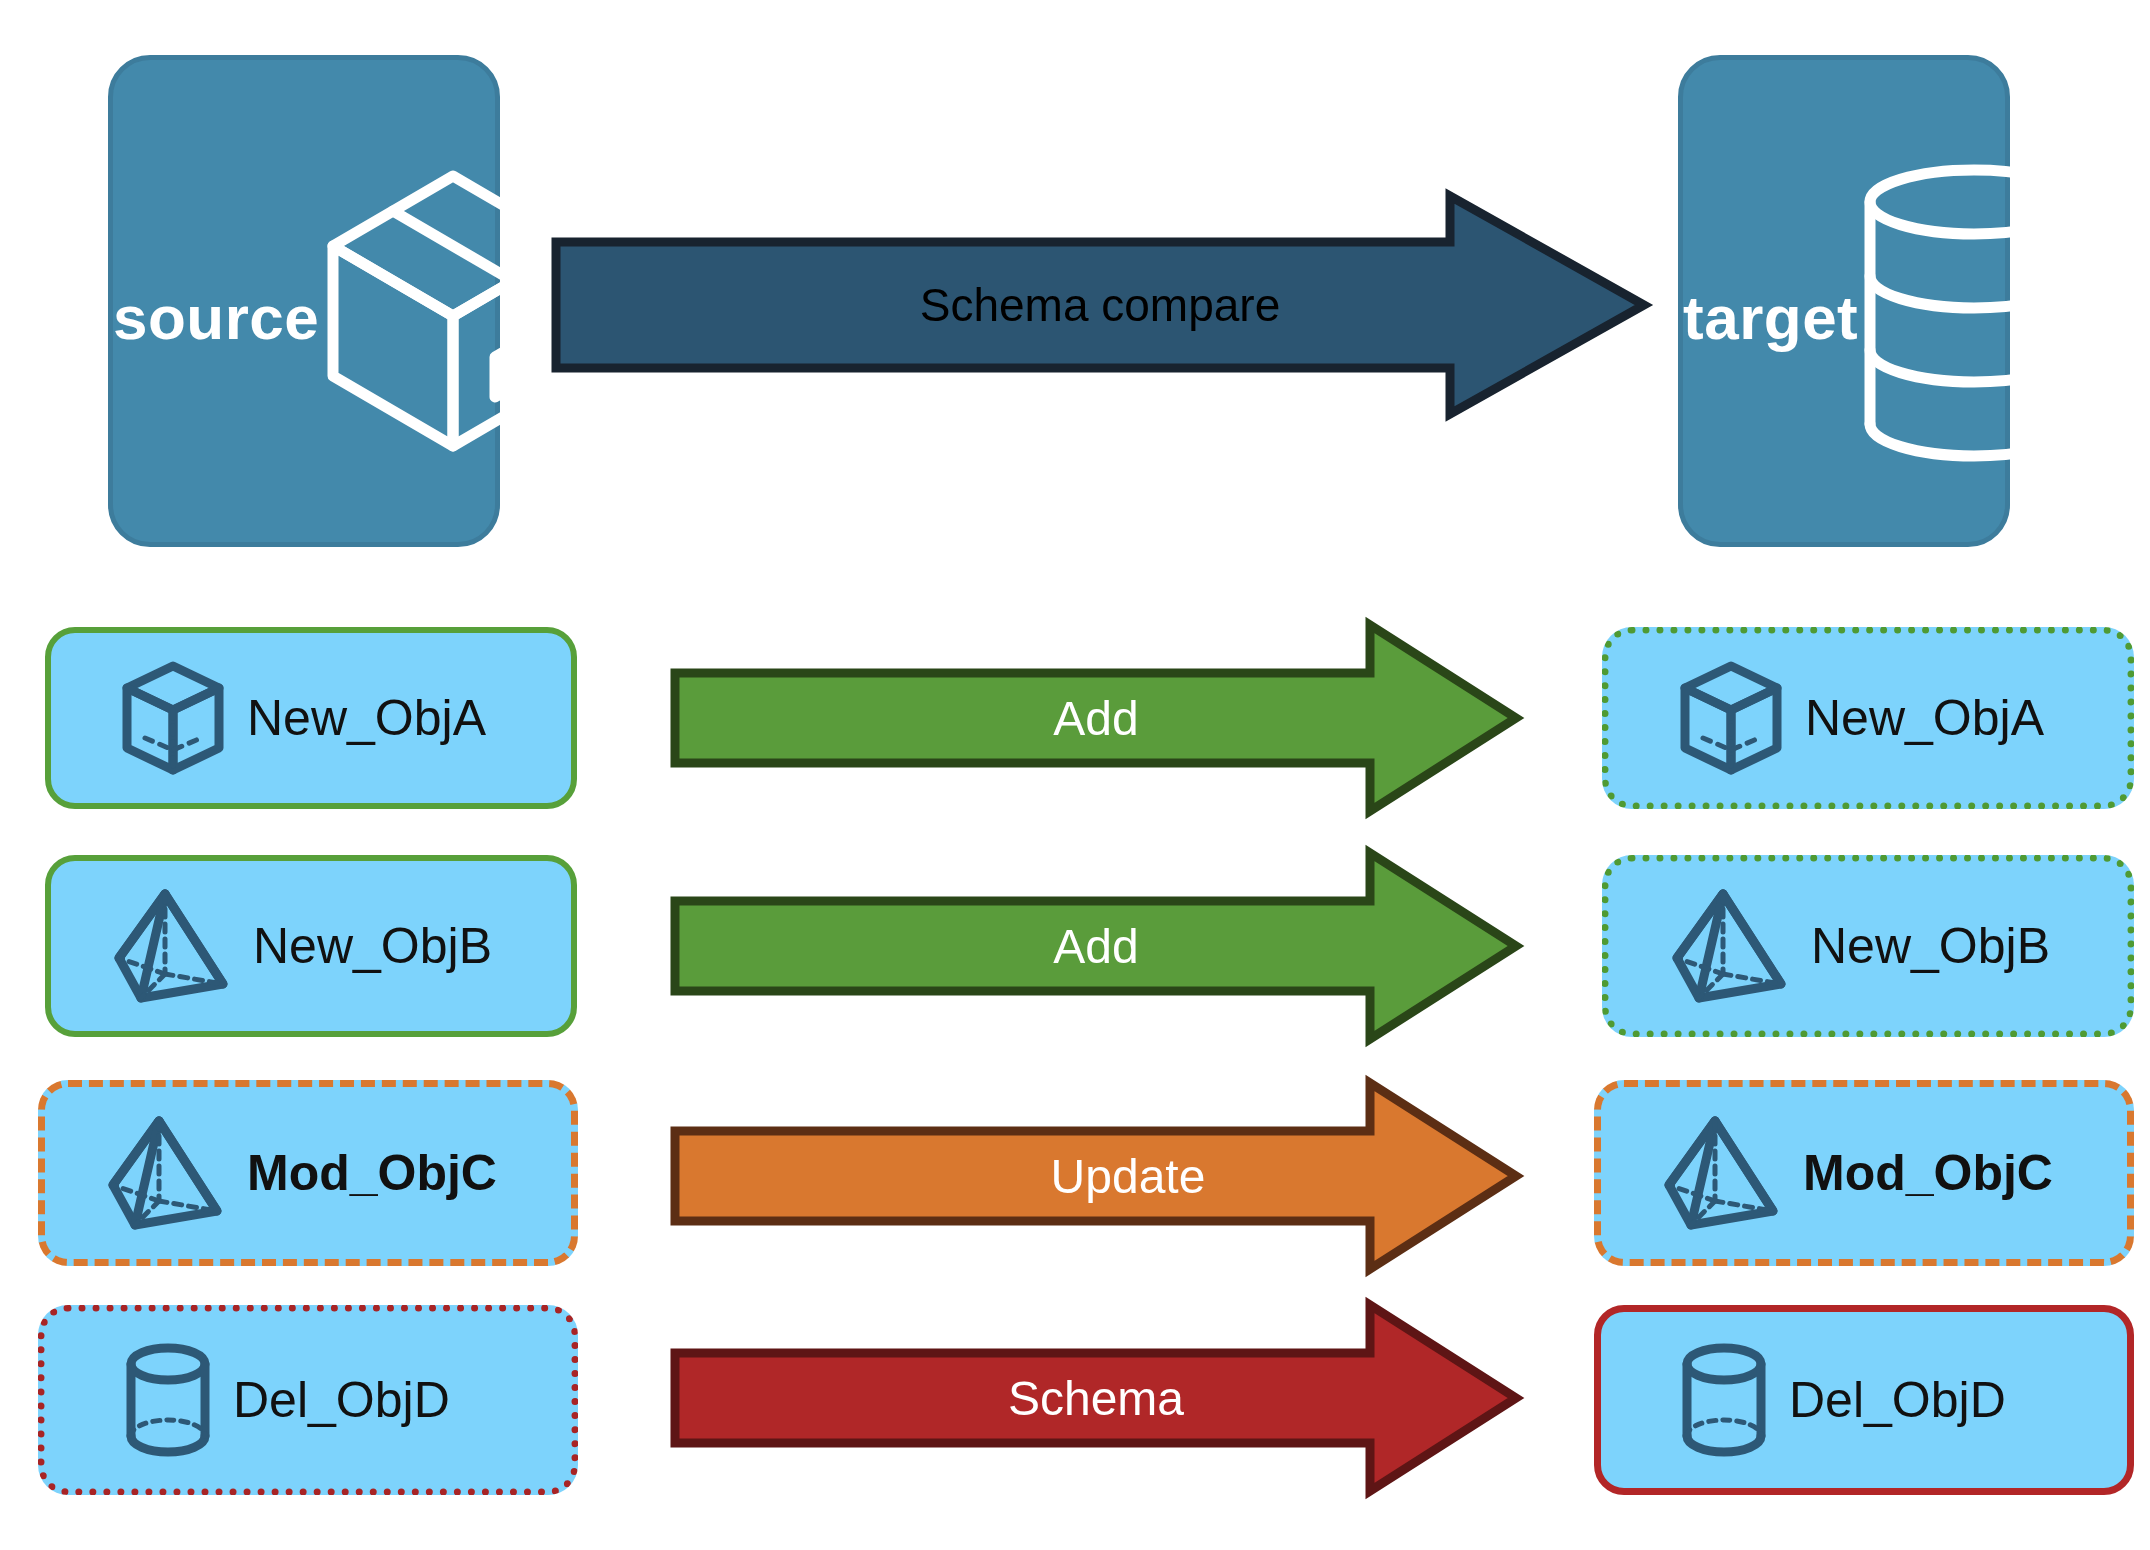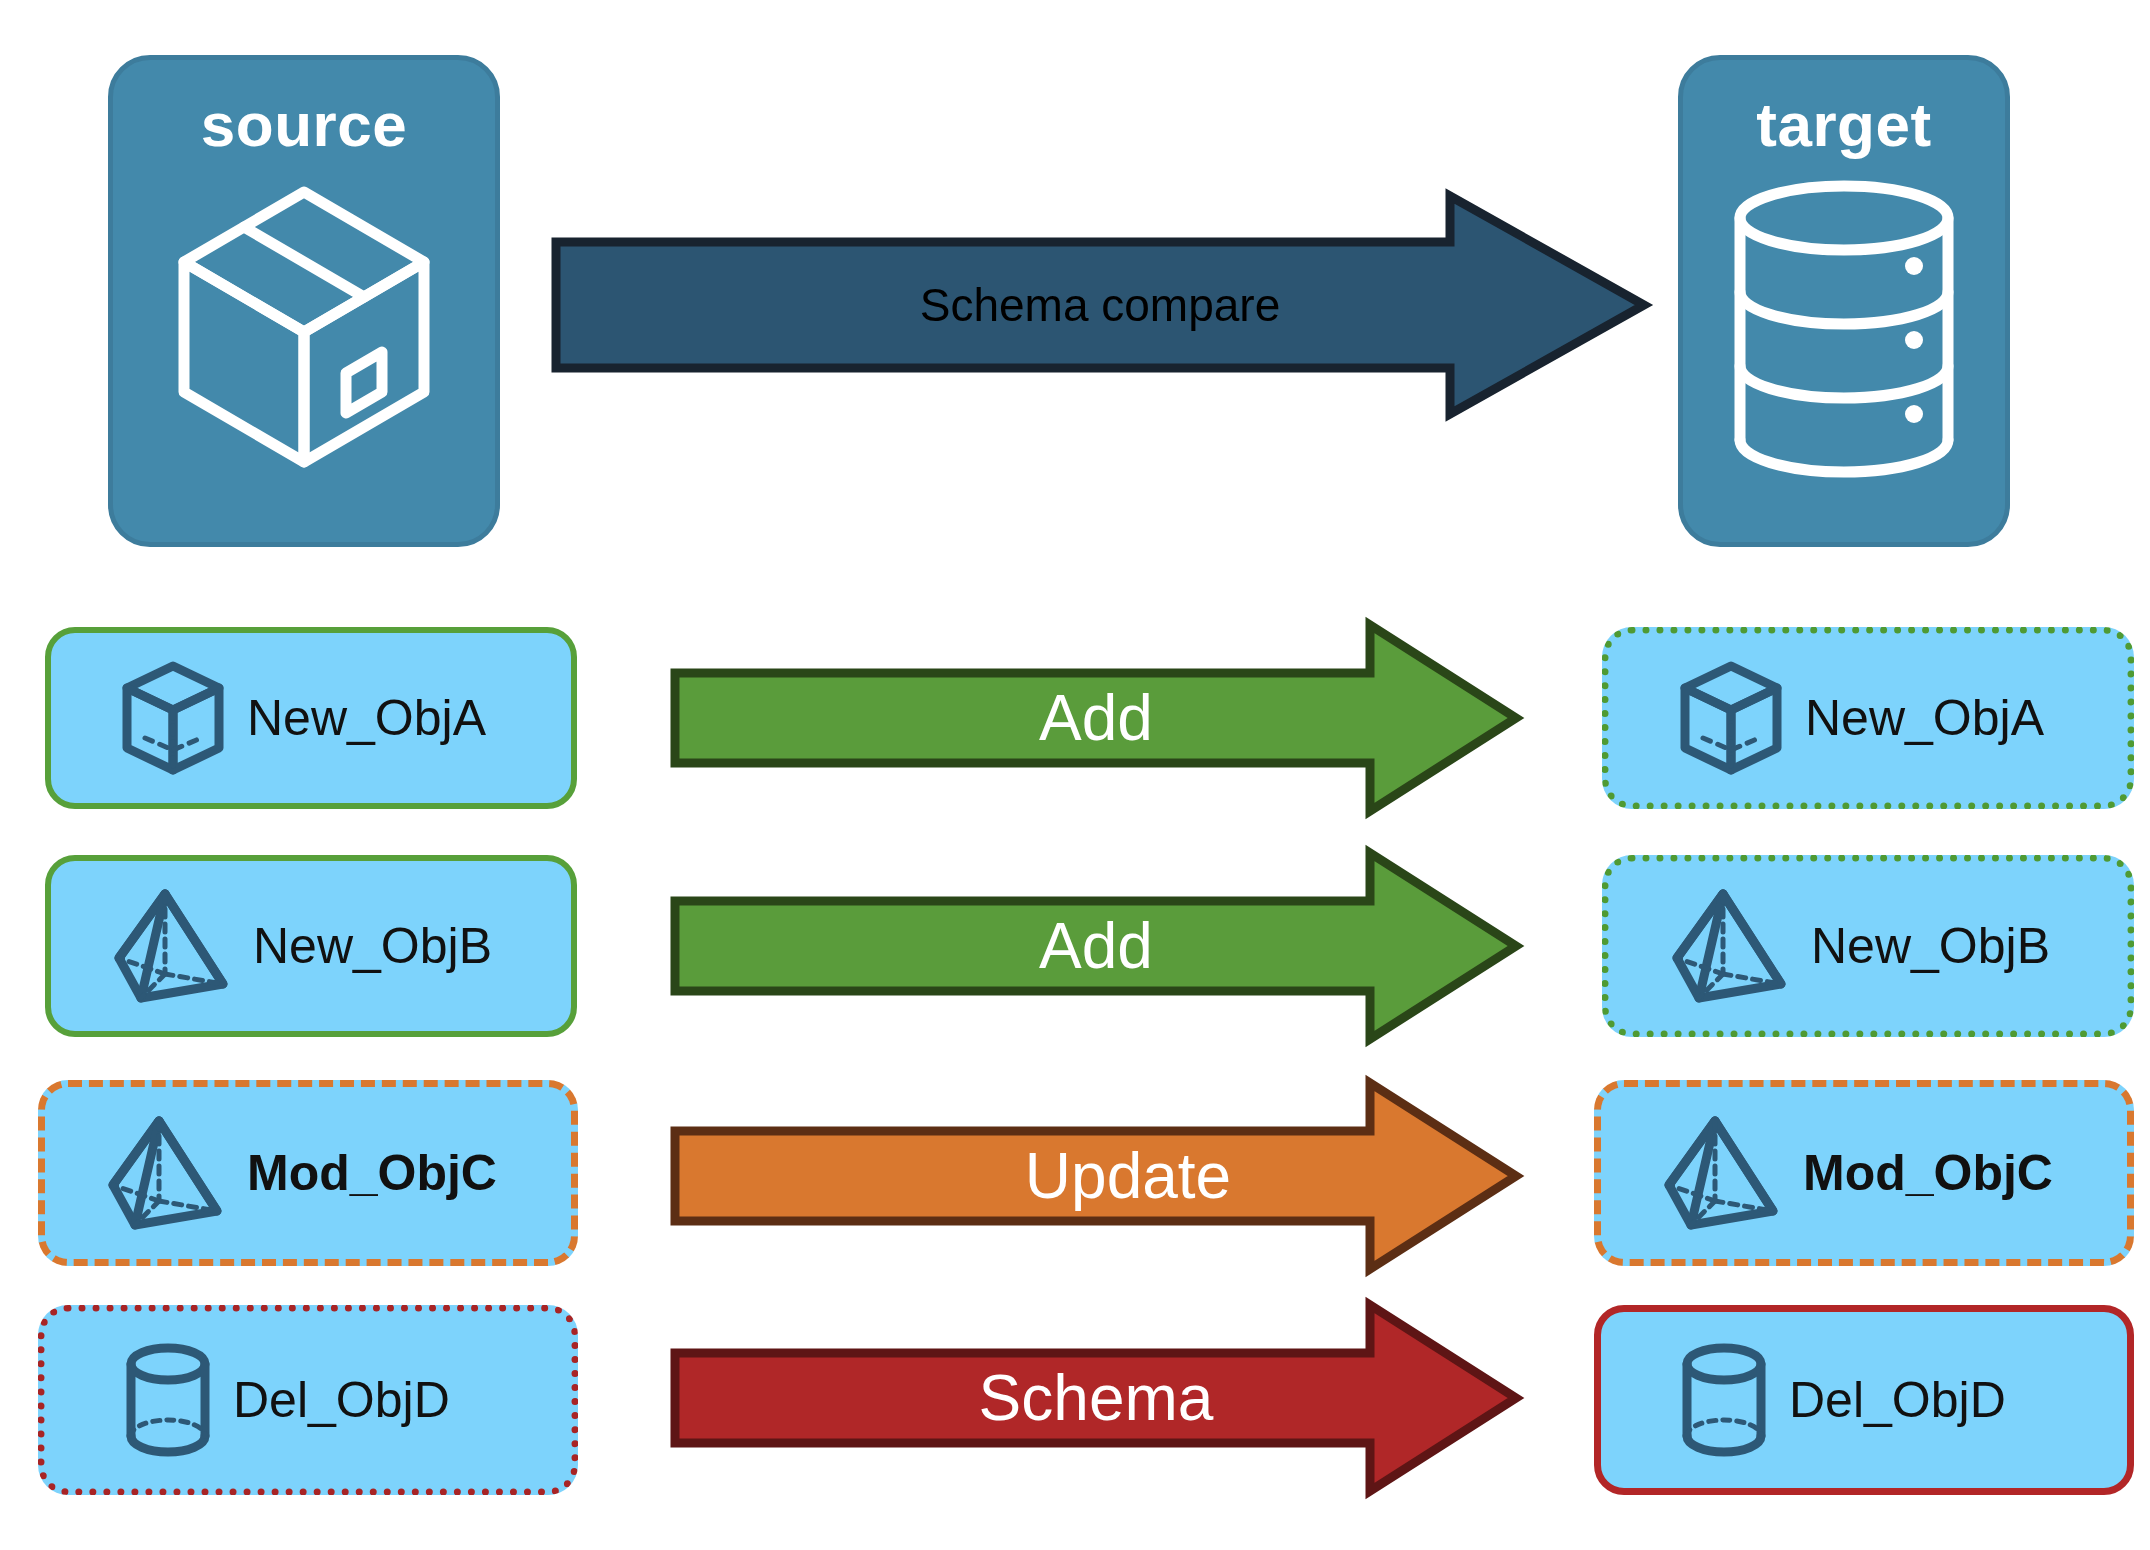--- a/index.html
+++ b/index.html
@@ -4,21 +4,21 @@
 <title>Schema compare diagram</title>
 <style>
   html,body{margin:0;padding:0;background:#ffffff;}
   body{width:2150px;height:1550px;font-family:"Liberation Sans",sans-serif;overflow:hidden;}
   .canvas{position:relative;width:2150px;height:1550px;background:#fff;}
 
   
   .endpoint{
     position:absolute;border-radius:42px;
     background:#4389ab;border:5px solid #3d7c9c;
-    display:flex;flex-direction:column;align-items:center;
+    display:flex;flex-direction:row;align-items:center;
     box-sizing:border-box;
   }
   .endpoint-title{
     color:#ffffff;font-weight:bold;font-size:62px;letter-spacing:.5px;
     margin-top:34px;line-height:1;
   }
   .endpoint-icon{margin-top:22px;}
 
   
   .bigarrow{position:absolute;}
@@ -42,21 +42,21 @@
   .bd-dot-green{border:7px dotted #4f9a33;}
   .bd-dash-orange{border:7px dashed #d9782f;font-weight:bold;}
   .bd-dot-red{border:7px dotted #a82425;}
   .bd-solid-red{border:7px solid #b22627;}
 
   
   .actarrow{position:absolute;}
   .actarrow .lbl{
     position:absolute;left:0;top:0;width:100%;height:100%;
     display:flex;align-items:center;justify-content:center;
-    color:#ffffff;font-size:64px;pointer-events:none;
+    color:#ffffff;font-size:48px;pointer-events:none;
   }
   svg{display:block;overflow:visible;}
 </style>
 </head>
 <body>
 
 <div class="canvas">
 
   <div class="endpoint" style="left:108px;top:55px;width:392px;height:492px;">
     <div class="endpoint-title">source</div>

